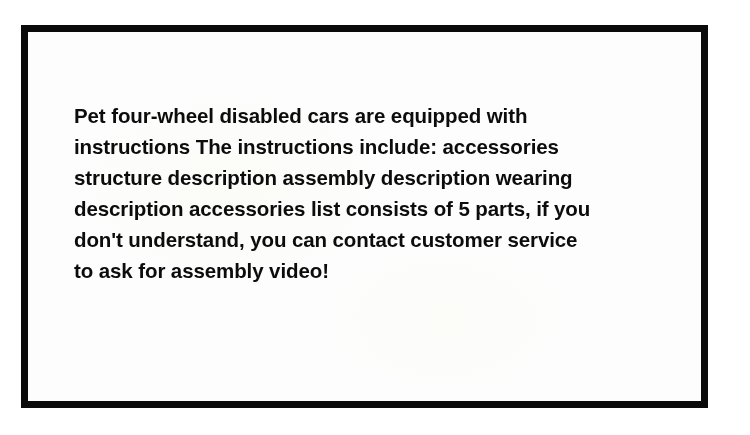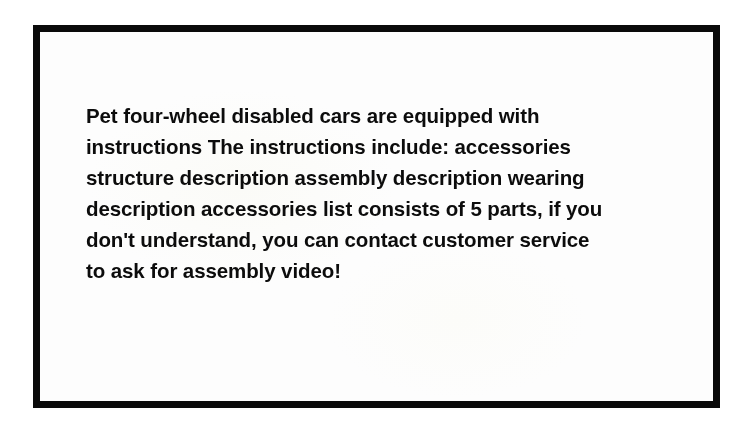--- a/index.html
+++ b/index.html
@@ -18,21 +18,21 @@
   .screenshot-root {
     position: relative;
     width: 750px;
     height: 435px;
     background: #ffffff;
   }
 
   
   .description-card {
     position: absolute;
-    left: 33px;
+    left: 21px;
     top: 25px;
     width: 687px;
     height: 383px;
     box-sizing: border-box;
     border: 7px solid #0a0a0a;
     background: #fde047;
     overflow: hidden;
   }
 
   

